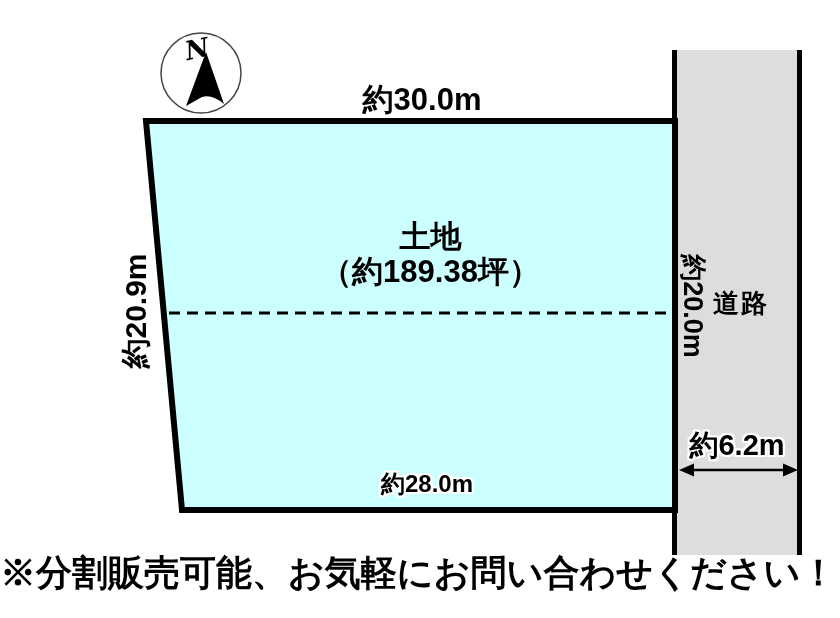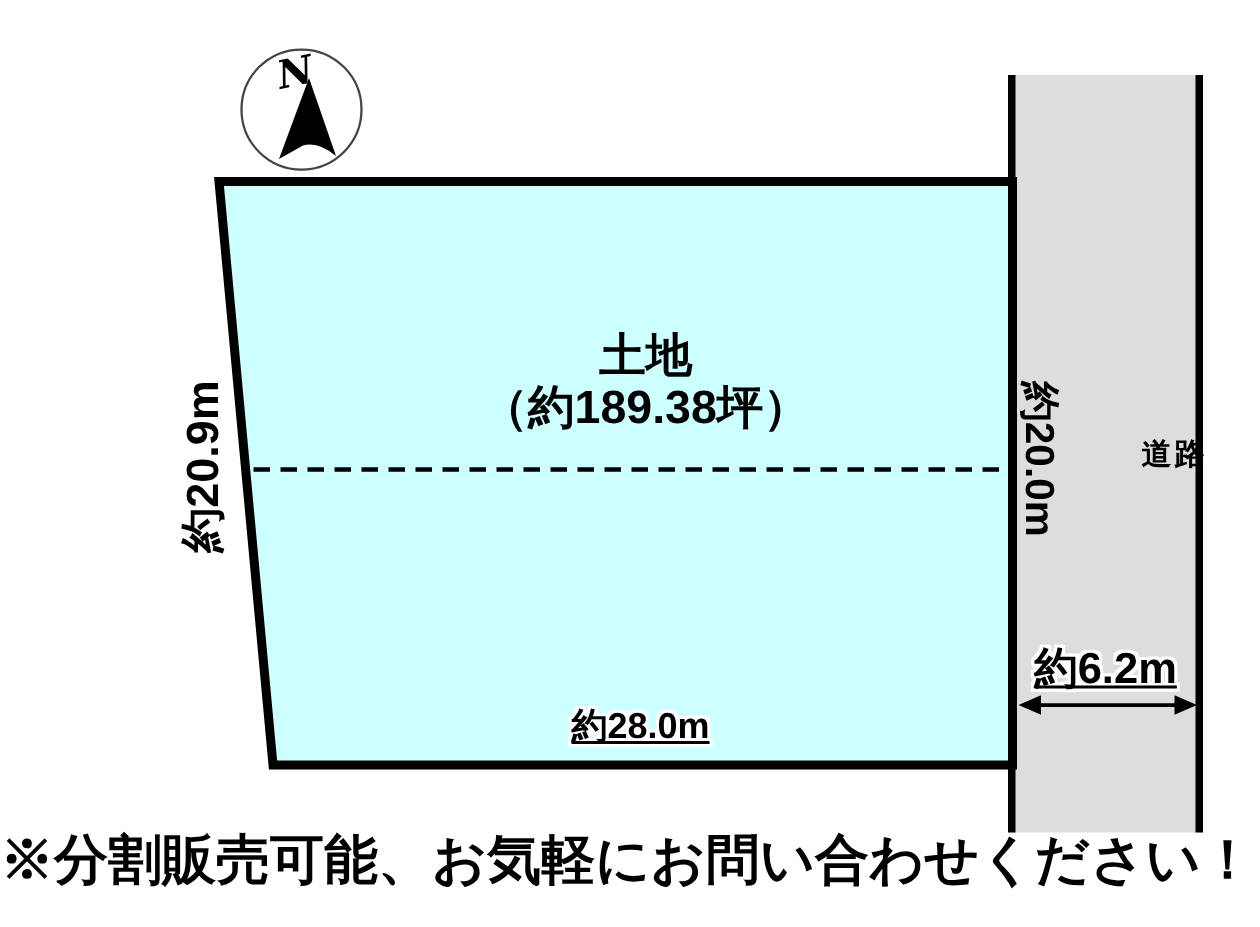--- a/index.html
+++ b/index.html
@@ -17,28 +17,27 @@
     font-weight:bold;
     white-space:nowrap;
     color:#000;
   }
   .halo{
     text-shadow:
       -2px -2px 0 #fff, 2px -2px 0 #fff,
       -2px  2px 0 #fff, 2px  2px 0 #fff,
        0   -2px 0 #fff, 0    2px 0 #fff,
       -2px  0   0 #fff, 2px  0   0 #fff;
-    text-decoration: underline;
   }
   .center-xy{transform:translate(-50%,-50%);}
   #top-dim{left:272px;top:79px;width:300px;text-align:center;font-size:31px;}
   #bottom-dim{left:277px;top:468px;width:300px;text-align:center;font-size:24px;}
   #left-dim{left:136px;top:311px;font-size:30px;transform:translate(-50%,-50%) rotate(-90deg);}
   #right-dim{left:693px;top:306px;font-size:27px;transform:translate(-50%,-50%) rotate(90deg);}
-  #road-label{left:741px;top:303px;font-size:20px;letter-spacing:2px;margin-left:42px;}
+  #road-label{left:741px;top:303px;font-size:26px;letter-spacing:2px;}
   #road-width{left:737px;top:446px;font-size:29px;}
   #area-block{
     position:absolute;left:278px;top:199px;width:305px;
     text-align:center;font-weight:bold;font-size:31px;line-height:35px;margin-top:20px;
   }
   #bottom-note{
     left:0;top:549px;width:806px;text-align:center;font-size:36px;font-family:Liberation Mono, monospace;
   }
   #compass-n{
     left:197px;top:49px;
@@ -69,20 +68,21 @@
     </g>
 
     <g>
       <circle cx="201" cy="73" r="40" fill="#ffffff" stroke="#444" stroke-width="1.5"></circle>
       <path d="M 206,52 L 224,104 Q 212,94 202,97 L 186,106 Z" fill="#000"></path>
     </g>
   </svg>
 
   <div class="lbl" id="compass-n">N</div>
 
+  <div class="lbl" id="top-dim">約30.0m</div>
 
   <div class="lbl" id="left-dim">約20.9m</div>
 
   <div class="lbl" id="right-dim">約20.0m</div>
 
   <div class="lbl halo" id="bottom-dim">約28.0m</div>
 
   <div id="area-block">
     <div>土地</div>
     <div>（約189.38坪）</div>

